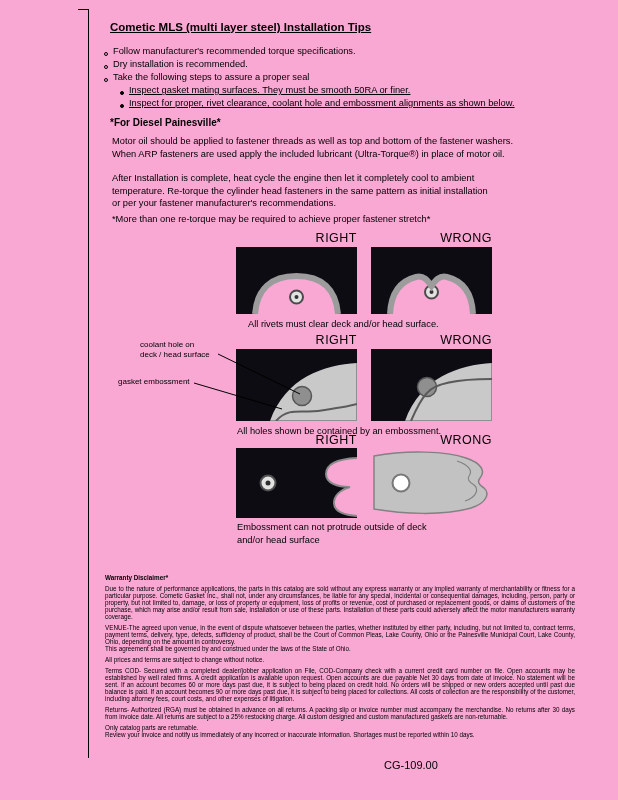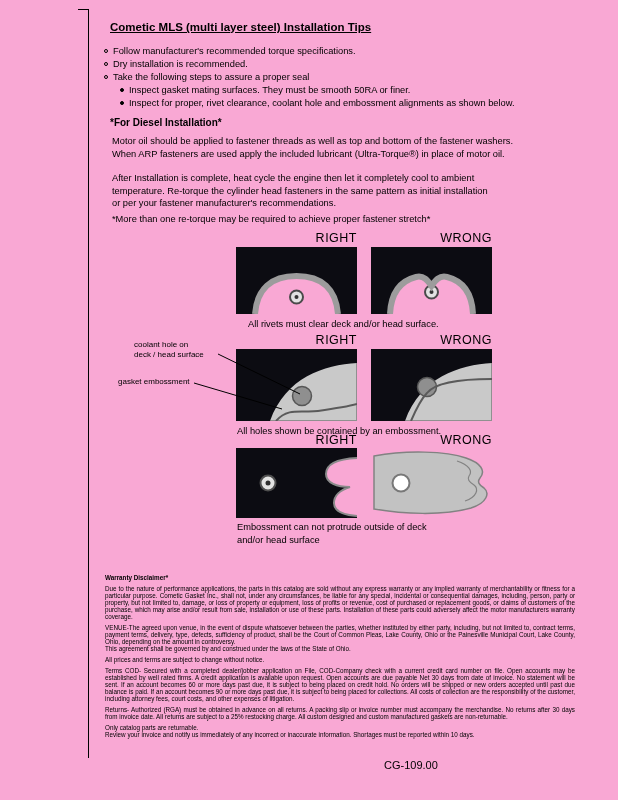--- a/index.html
+++ b/index.html
@@ -5,24 +5,24 @@
   * { margin:0; padding:0; box-sizing:border-box; }
   html,body { background:#ffffff; }
   .page {
     position:relative; width:618px; height:800px; background:#f9a8d4;
     font-family:"Liberation Sans", sans-serif; color:#000; overflow:hidden;
   }
   .abs { position:absolute; }
   .rule { background:#000; }
   .title { font-size:11.5px; font-weight:bold; text-decoration:underline; }
   .tips { font-size:9.3px; line-height:13px; }
-  .tip { display:flex; align-items:flex-start; }
+  .tip { display:flex; align-items:center; }
   .tip .bullet { width:4px; height:4px; border:1px solid #000; border-radius:50%; margin:4px 5px 0 0; flex:none; }
   .tip .bullet.filled { background:#000; }
-  .tip.l2 { margin-left:16px; }
+  .tip.l2 { margin-left:16px;text-decoration:underline; }
   .h-bold { font-size:10px; font-weight:bold; }
   .body-text { font-size:9.3px; line-height:12.7px; white-space:pre-line; }
   .hdr { font-size:12.5px; letter-spacing:0.5px; text-align:right; width:121px; }
   .caption { font-size:9.3px; line-height:12.5px; white-space:pre-line; }
   .ann { font-size:8px; line-height:9.6px; white-space:pre-line; }
   .legal { font-size:6.3px; line-height:7px; width:470px; }
   .legal p { margin-bottom:4px; text-align:justify; white-space:pre-line; }
   .legal .lh { font-weight:bold; margin-bottom:4px; }
   .footer { font-size:11px; }
   svg { display:block; }
@@ -53,21 +53,21 @@
     <div class="tip l2">
       <span class="bullet filled"></span>
       <span>Inspect gasket mating surfaces.  They must be smooth 50RA or finer.</span>
     </div>
     <div class="tip l2">
       <span class="bullet filled"></span>
       <span>Inspect for proper, rivet clearance, coolant hole and embossment alignments as shown below.</span>
     </div>
   </div>
 
-  <div class="abs h-bold" style="left:110px;top:117px">*For Diesel Installation*</div>
+  <div class="abs h-bold" style="left:110px;top:117px">*For Diesel Painesville*</div>
   <div class="abs body-text" style="left:112px;top:172px;width:440px">After Installation is complete, heat cycle the engine then let it completely cool to ambient
 temperature. Re-torque the cylinder head fasteners in the same pattern as initial installation
 or per your fastener manufacturer's recommendations.</div>
   <div class="abs body-text" style="left:112px;top:135px;width:440px">Motor oil should be applied to fastener threads as well as top and bottom of the fastener washers.
 When ARP fasteners are used apply the included lubricant (Ultra-Torque®) in place of motor oil.</div>
   <div class="abs body-text" style="left:112px;top:213px;width:440px">*More than one re-torque may be required to achieve proper fastener stretch*</div>
 
   <div class="abs hdr" style="left:236px;top:231px">RIGHT</div>
   <div class="abs hdr" style="left:371px;top:231px">WRONG</div>
 
@@ -85,21 +85,21 @@
       <circle cx="60.5" cy="45" r="6.5" fill="#e2e2e2" stroke="#4a4a4a" stroke-width="2"></circle>
       <circle cx="60.5" cy="45" r="2" fill="#333"></circle>
       <path d="M102,67 C101,46 92,34 76,30 C68,28 64,34 60.5,39 C57,34 53,28 45,30 C29,34 20,46 19,67" fill="none" stroke="#9c9c9c" stroke-width="6"></path>
     </svg>
   </div>
   <div class="abs caption" style="left:248px;top:318px">All rivets must clear deck and/or head surface.</div>
 
   <div class="abs hdr" style="left:236px;top:333px">RIGHT</div>
   <div class="abs hdr" style="left:371px;top:333px">WRONG</div>
 
-  <div class="abs ann" style="left:134px;top:340px">coolant hole on
+  <div class="abs ann" style="left:140px;top:340px">coolant hole on
 deck / head surface</div>
   <div class="abs ann" style="left:118px;top:377px">gasket embossment</div>
 
   <div class="abs" style="left:236px;top:349px">
     <svg width="121" height="72" viewBox="0 0 121 72">
       <rect x="0.5" y="0.5" width="120" height="71" fill="#c9c9c9" stroke="#909090"></rect>
       <path d="M0,0 H121 V14 C88,16 50,28 34,72 L0,72 Z" fill="#0c0c12"></path>
       <circle cx="66" cy="47" r="9.5" fill="#8f8f8f" stroke="#565656" stroke-width="1.5"></circle>
       <path d="M40,72 C52,58 66,64 82,62 C96,60 110,58 121,55" fill="none" stroke="#5a5a5a" stroke-width="2"></path>
     </svg>

